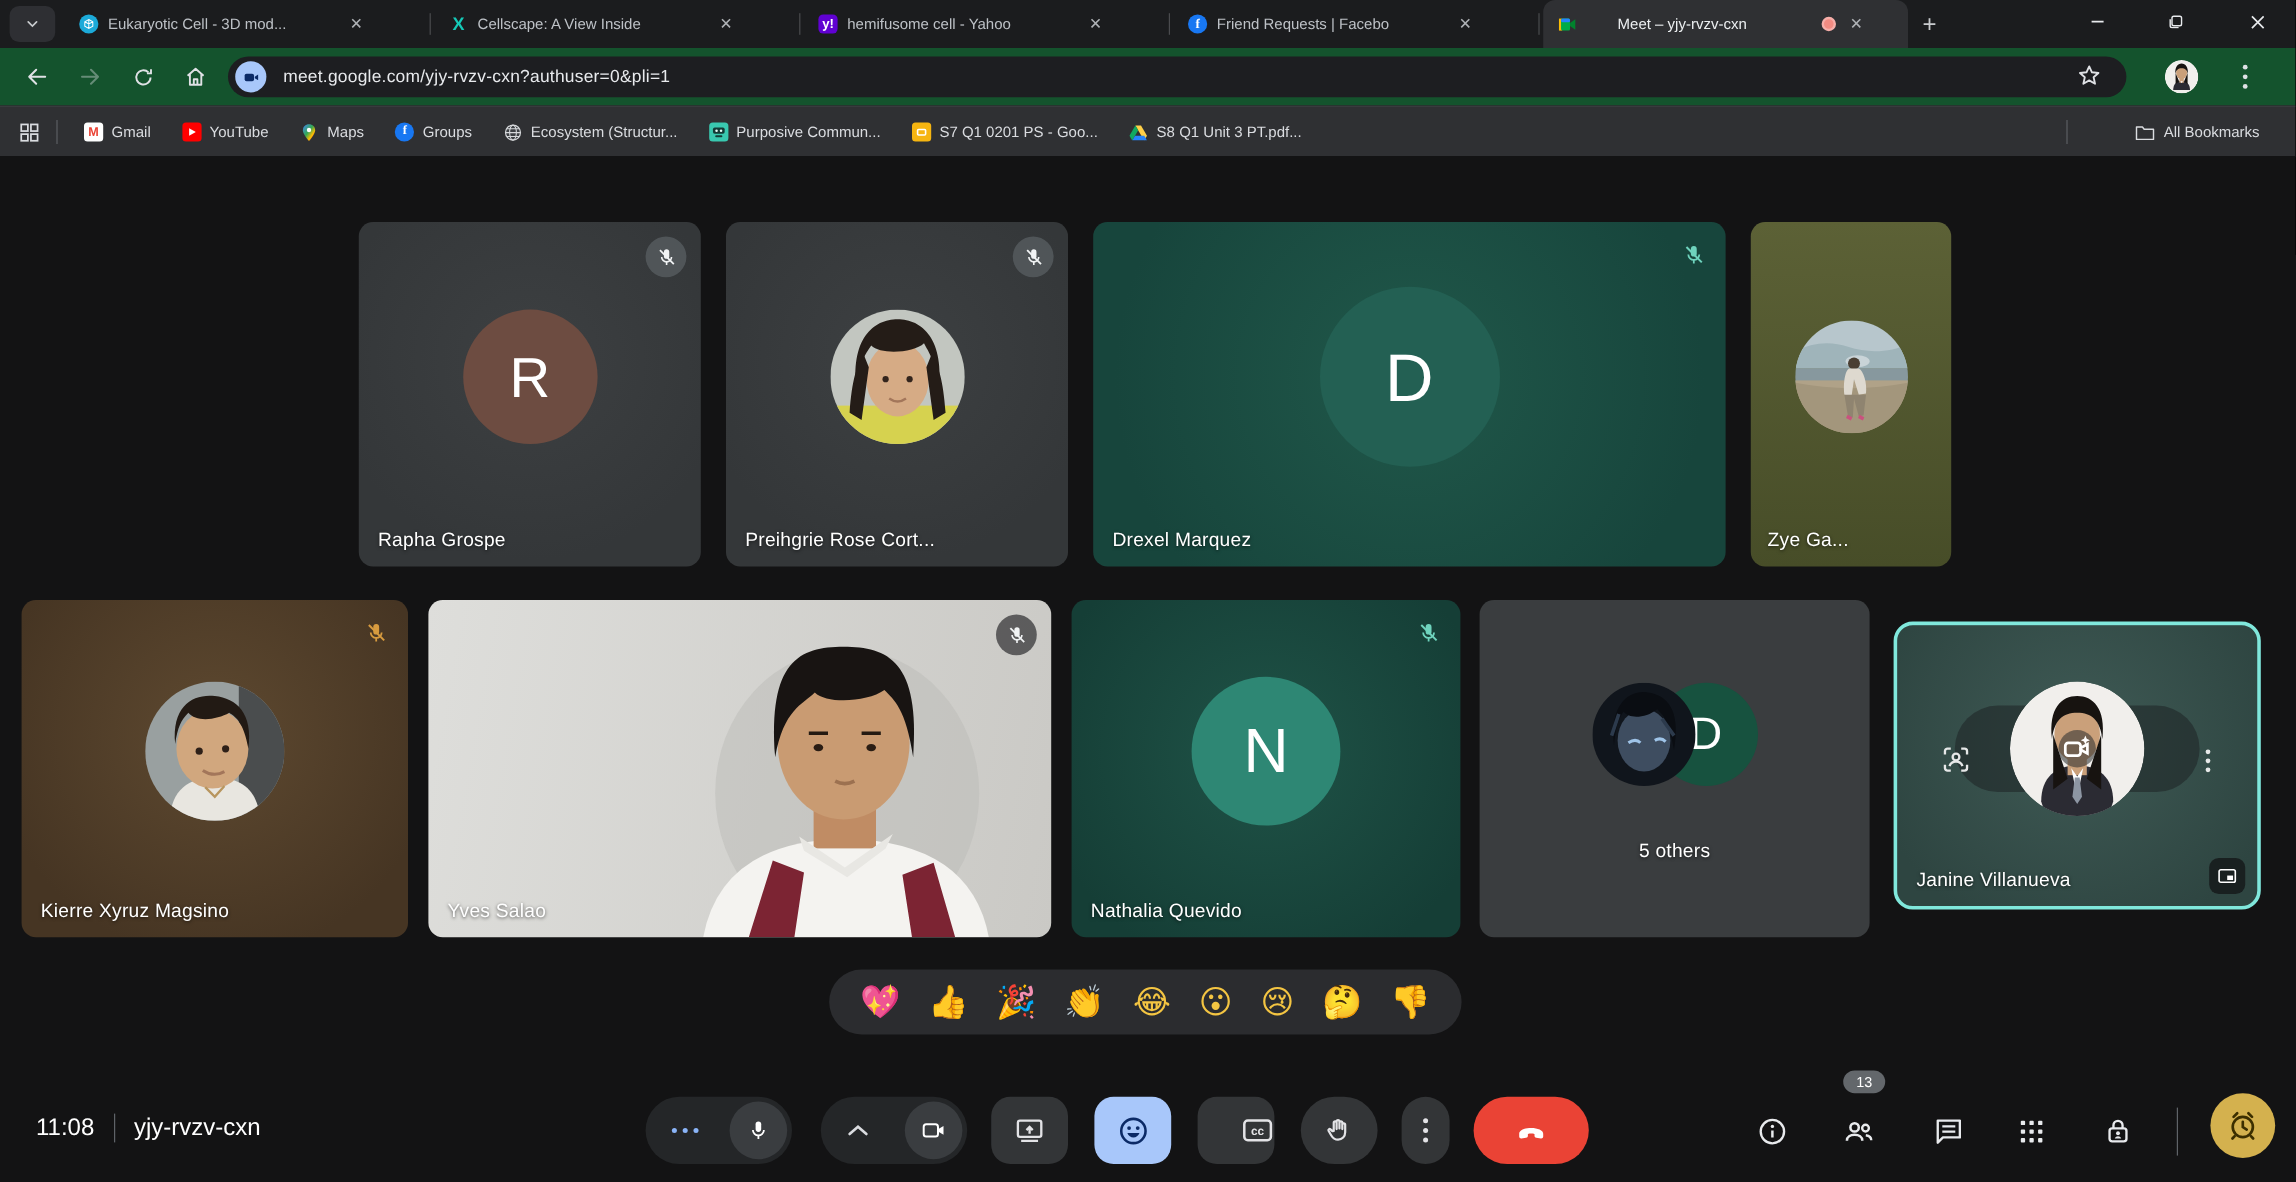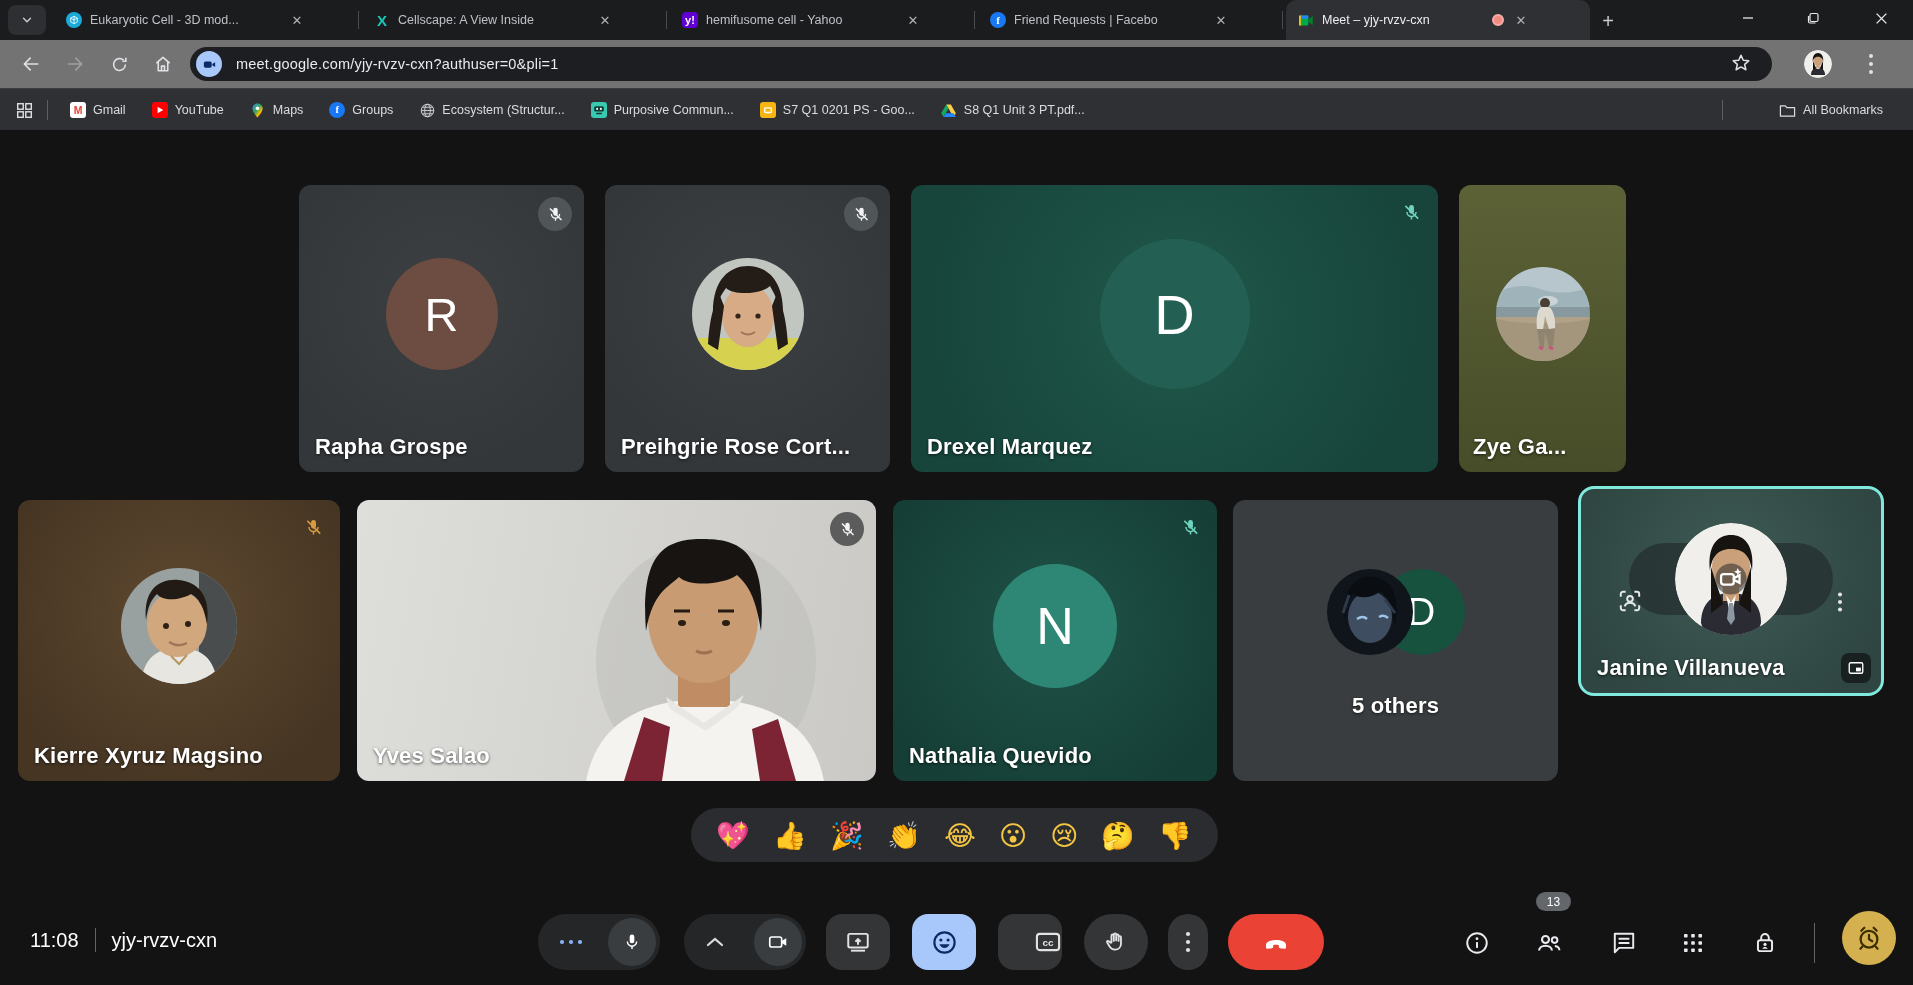--- a/index.html
+++ b/index.html
@@ -23,21 +23,21 @@
   .tabsep{position:absolute;top:11px;width:1px;height:18px;background:#4a4b4e;}
   .favicon{width:16px;height:16px;border-radius:4px;flex:0 0 16px;display:flex;
            align-items:center;justify-content:center;font-weight:bold;font-size:11px;line-height:1;}
   .recdot{width:12px;height:12px;border-radius:50%;border:2.5px solid #f6aea9;background:#f28b82;
           box-sizing:border-box;margin-left:2px;}
   .winctl{position:absolute;top:0;height:36px;width:46px;display:flex;align-items:center;
           justify-content:center;color:#e8eaed;}
   #newtab-button{position:absolute;left:1594px;top:7px;width:28px;height:28px;border-radius:50%;
           display:flex;align-items:center;justify-content:center;color:#c8cbce;font-size:20px;}
 
-  #toolbar{position:absolute;left:0;top:40px;width:1913px;height:48px;background:#737373;}
+  #toolbar{position:absolute;left:0;top:40px;width:1913px;height:48px;background:#14532d;}
   .navbtn{position:absolute;top:7px;width:34px;height:34px;border-radius:50%;display:flex;
           align-items:center;justify-content:center;color:#dfe1e5;}
   #omnibox{position:absolute;left:190px;top:47px;width:1582px;height:34px;border-radius:17px;
            background:#1d1e21;top:7px;display:flex;align-items:center;}
   #omnibox .sitechip{width:26px;height:26px;border-radius:50%;background:#a8c7fa;margin-left:6px;
            display:flex;align-items:center;justify-content:center;color:#0b2a66;}
   #urltext{margin-left:14px;font-size:14.5px;color:#e8eaed;letter-spacing:.2px;}
   #star-btn{position:absolute;right:14px;top:4px;color:#dfe1e5;}
   #avatar-chrome{position:absolute;left:1804px;top:10px;width:28px;height:28px;border-radius:50%;overflow:hidden;}
   #menu3{position:absolute;left:1862px;top:11px;color:#dfe1e5;}
@@ -45,21 +45,21 @@
   #bookmarks{position:absolute;left:0;top:88px;width:1913px;height:42px;background:#2f3033;
              border-top:1px solid #3c3d41;display:flex;align-items:center;font-size:12.5px;color:#dadce0;}
   .bm{display:flex;align-items:center;gap:7px;margin-right:26px;white-space:nowrap;}
   .bmicon{width:16px;height:16px;border-radius:3px;display:flex;align-items:center;
           justify-content:center;font-weight:bold;font-size:10.5px;line-height:1;flex:0 0 16px;}
   .vdiv{width:1px;height:20px;background:#5b5e62;}
 
   
   #meet{position:absolute;left:0;top:130px;width:1913px;height:855px;background:#131314;}
   .tile{position:absolute;border-radius:12px;overflow:hidden;}
-  .tile .name{position:absolute;left:16px;bottom:12px;font-size:22px;font-weight:700;color:#fff;
+  .tile .name{position:absolute;left:16px;bottom:12px;font-size:16px;font-weight:400;color:#fff;
               text-shadow:0 1px 3px rgba(0,0,0,.65);letter-spacing:.2px;white-space:nowrap;}
   .micchip{position:absolute;top:12px;right:12px;width:34px;height:34px;border-radius:50%;
            display:flex;align-items:center;justify-content:center;color:#f1f3f4;
            background:rgba(85,90,94,.85);}
   .micbare{position:absolute;top:12px;right:12px;width:30px;height:30px;display:flex;
            align-items:center;justify-content:center;}
   .letter-avatar{position:absolute;left:50%;top:45%;transform:translate(-50%,-50%);
            border-radius:50%;display:flex;align-items:center;justify-content:center;
            color:#fff;font-weight:400;}
   .photo{position:absolute;left:50%;top:45%;transform:translate(-50%,-50%);border-radius:50%;overflow:hidden;}
@@ -137,21 +137,21 @@
 
   <div class="tab active" style="left:1286px;width:304px;">
     <span class="favicon">
       <svg width="15" height="13" viewBox="0 0 24 20">
           <rect x="0" y="2" width="4.5" height="16" fill="#fbbc05"></rect>
           <rect x="3" y="2" width="12" height="16" rx="2" fill="#00ac47"></rect>
           <path d="M15 8l7-5v14l-7-5z" fill="#00832d"></path>
           <rect x="3" y="2" width="12" height="5" fill="#2684fc" rx="2"></rect>
         </svg>
     </span>
-    <span class="title" style="width:160px;">Meet – yjy-rvzv-cxn</span>
+    <span class="title" style="width:160px;margin-left:26px;">Meet – yjy-rvzv-cxn</span>
     <span class="recdot"></span>
     <span class="x">✕</span>
   </div>
 
   <div id="newtab-button">
       <span>+</span>
     </div>
 
   <div class="winctl" style="left:1725px;">
     <svg width="12" height="12" viewBox="0 0 12 12">
@@ -462,21 +462,21 @@
           <rect width="86" height="86" fill="#10151c"></rect>
           <ellipse cx="43" cy="48" rx="22" ry="26" fill="#3e4d60"></ellipse>
           <path d="M18 52C14 16 32 6 46 8c16 2 28 14 22 48-4-24-8-28-14-34-10 8-24 8-28 2-4 6-6 10-8 28z" fill="#0a0d12"></path>
           <path d="M30 50q6-4 10 0M52 48q5-3 9 1" stroke="#9fc4e8" stroke-width="2.5" fill="none"></path>
           <path d="M58 30l10 14M22 26l-6 18" stroke="#2c3a4c" stroke-width="3"></path>
         </svg>
     </div>
     <div class="name" style="left:50%;transform:translateX(-50%);bottom:62px;">5 others</div>
   </div>
 
-  <div class="tile" id="tile-janine" style="left:1578px;top:356px;width:306px;height:210px;background:radial-gradient(circle at 50% 40%,#3f5a55,#2e4541 85%);box-sizing:border-box;">
+  <div class="tile" id="tile-janine" style="left:1578px;top:388px;width:306px;height:240px;background:radial-gradient(circle at 50% 40%,#3f5a55,#2e4541 85%);box-sizing:border-box;">
     <div class="hoverpill"></div>
     <div class="abs" style="left:36px;top:99px;color:#e6e8e8;">
       <svg width="26" height="26" viewBox="0 0 24 24">
           <path d="M3.5 8V5.5A2 2 0 0 1 5.5 3.5H8M16 3.5h2.5a2 2 0 0 1 2 2V8M20.5 16v2.5a2 2 0 0 1-2 2H16M8 20.5H5.5a2 2 0 0 1-2-2V16" fill="none" stroke="currentColor" stroke-width="1.8"></path>
           <circle cx="12" cy="10" r="2.6" fill="none" stroke="currentColor" stroke-width="1.8"></circle>
           <path d="M7 17c.8-2.2 2.7-3.4 5-3.4s4.2 1.2 5 3.4" fill="none" stroke="currentColor" stroke-width="1.8"></path>
         </svg>
     </div>
     <div class="photo" style="top:44%;width:112px;height:112px;">
       <svg width="112" height="112" viewBox="0 0 112 112">

